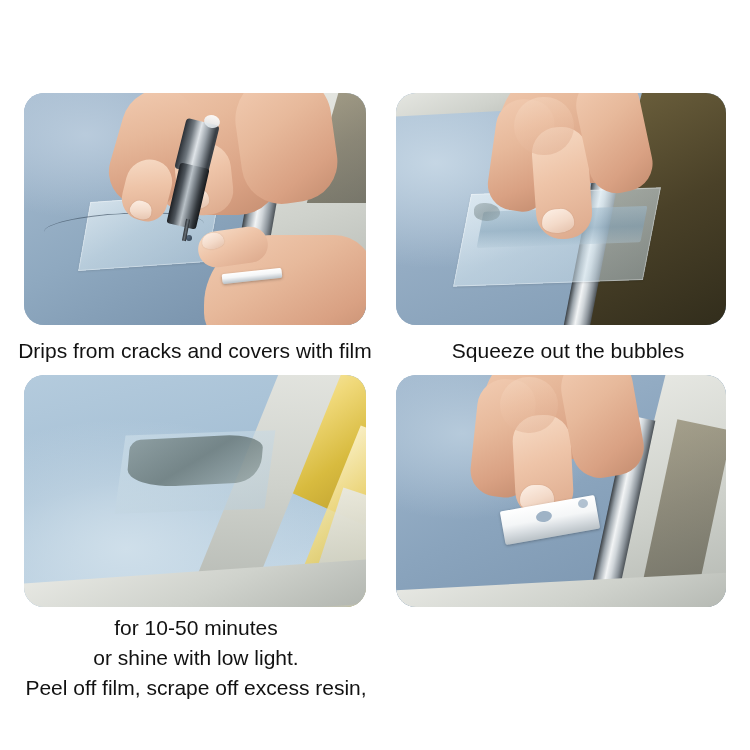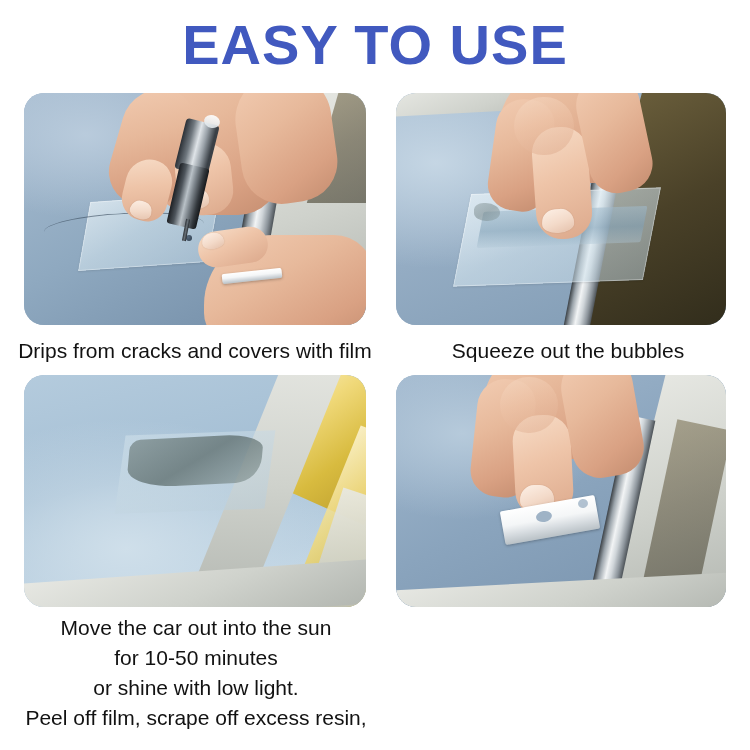--- a/index.html
+++ b/index.html
@@ -184,21 +184,20 @@
   .cap2{left:392px;top:336px; width:352px;}
   .cap3{left:0;   top:613px; width:392px;}
   .cap4{left:392px;top:656px; width:352px;}
   .cap-line{display:block;}
 </style>
 </head>
 <body>
 
 <div class="page">
 
-  <div class="title">EASY TO USE</div>
 
   <div class="panel p1">
     <div class="scene">
       <div class="glass glass1"></div>
 
       <div class="outside-light" style="left:236px;top:-10px;width:130px;height:252px;transform:skewX(-14deg);"></div>
       <div class="pillar" style="left:244px;top:-14px;width:30px;height:268px;transform:rotate(10deg);"></div>
       <div class="outside-dark" style="left:300px;top:-10px;width:70px;height:120px;transform:skewX(-16deg);opacity:.55;"></div>
 
       <div class="film" style="left:60px;top:105px;width:130px;height:68px;transform:rotate(-4deg) skewX(-14deg);"></div>
@@ -295,20 +294,19 @@
 
   <div class="caption cap1">
     <span class="cap-line">Drips from cracks and covers with film</span>
   </div>
 
   <div class="caption cap2">
     <span class="cap-line">Squeeze out the bubbles</span>
   </div>
 
   <div class="caption cap3">
-    <span class="cap-line">Move the car out into the sun</span>
     <span class="cap-line">for 10-50 minutes</span>
     <span class="cap-line">or shine with low light.</span>
     <span class="cap-line">Peel off film, scrape off excess resin,</span>
   </div>
 
 
 </div>
 
 </body></html>

